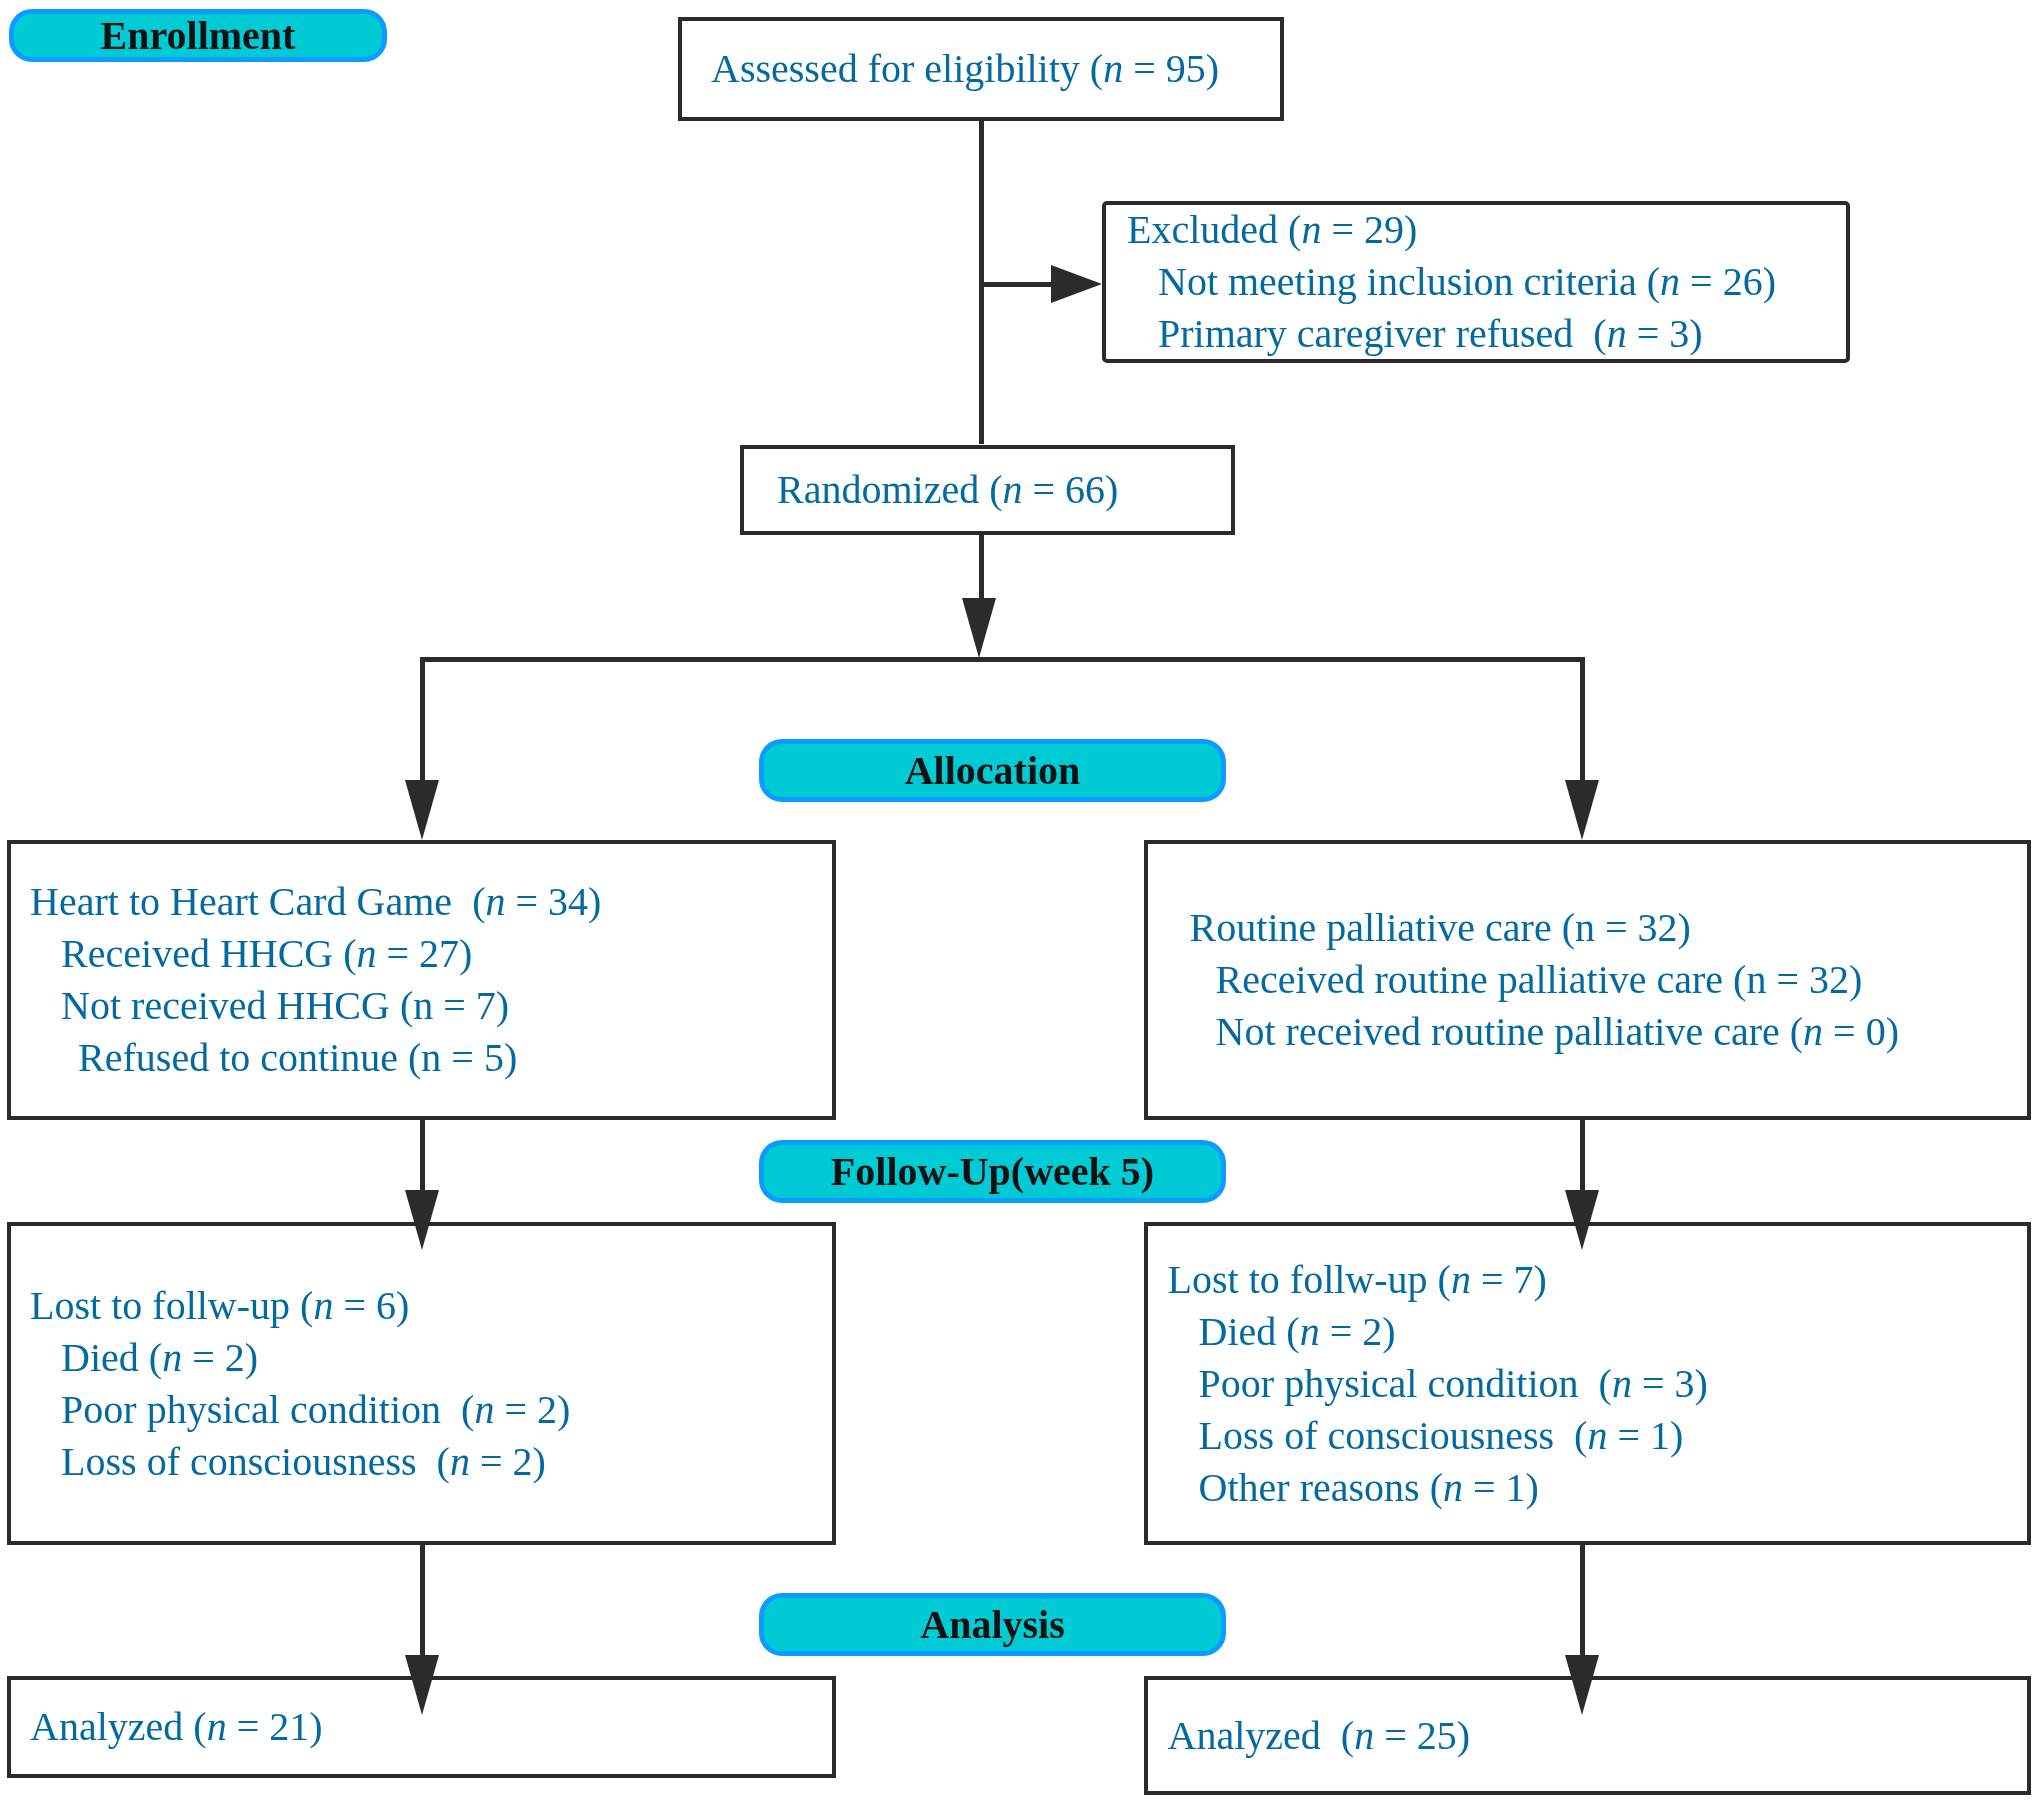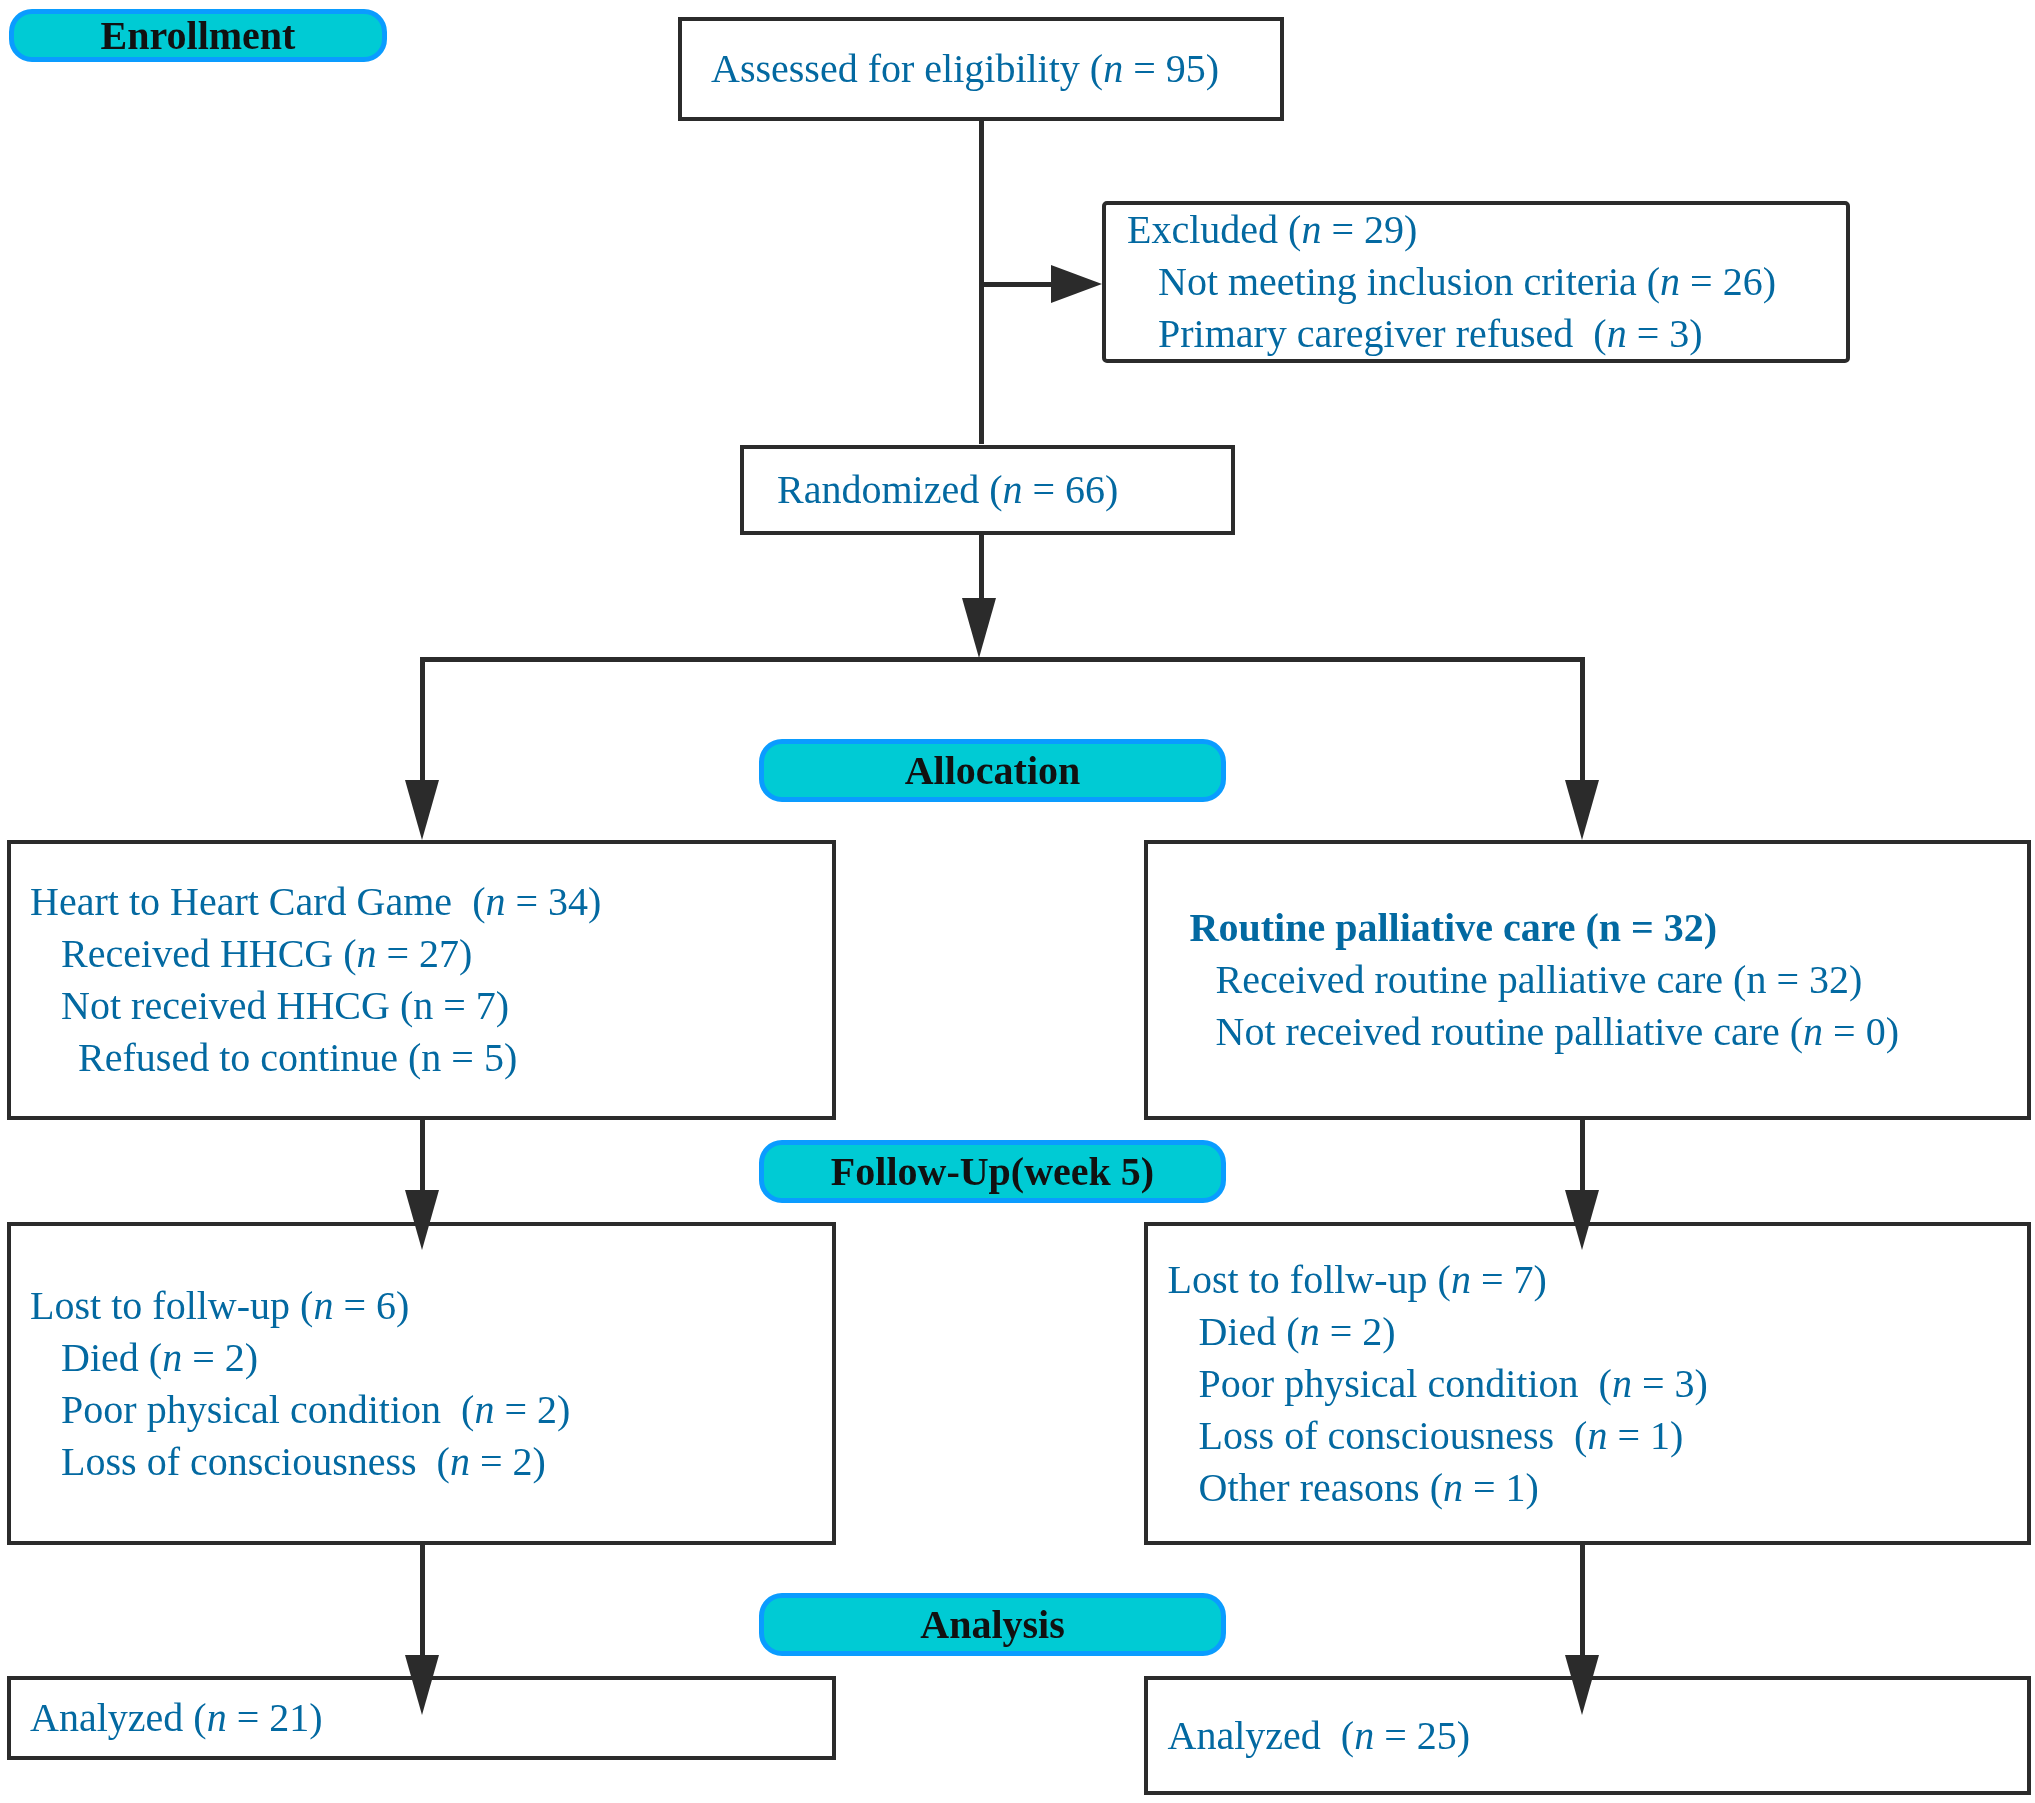--- a/index.html
+++ b/index.html
@@ -34,21 +34,21 @@
 
   .fline {
     display: block;
     font-size: 40px;
     line-height: 1.30;
     white-space: pre;
     color: #0369a1;
   }
   .fline.i1 { padding-left: 31px; }
   .fline.i2 { padding-left: 48px; }
-  .fline.pad { padding-left: 22px; font-weight: bold; }
+  .fline.pad { padding-left: 22px; }
   .fline em { font-style: italic; }
 
   
   .badge {
     position: absolute;
     box-sizing: border-box;
     background: #00CBD4;
     border: 5.9px solid #0A9CFF;
     border-radius: 23px;
     display: flex;
@@ -179,21 +179,21 @@
   <div class="vline" style="left:420px; top:1545px; height:117px;"></div>
   <div class="arrow-down" style="left:405px; top:1655px;"></div>
 
   <div class="vline" style="left:1580px; top:1545px; height:117px;"></div>
   <div class="arrow-down" style="left:1565px; top:1655px;"></div>
 
   <div class="badge" style="left:759px; top:1593px; width:467px; height:63px;">
     <span>Analysis</span>
   </div>
 
-  <div class="fbox" style="left:6.5px; top:1676px; width:829px; height:84px; padding:0 19.6px;">
+  <div class="fbox" style="left:6.5px; top:1676px; width:829px; height:102px; padding:0 19.6px;">
     <span class="fline">Analyzed (<em>n</em> = 21)</span>
   </div>
 
   <div class="fbox" style="left:1144px; top:1676px; width:887px; height:119px; padding:0 19.6px;">
     <span class="fline">Analyzed  (<em>n</em> = 25)</span>
   </div>
 
 </div>
 
 

